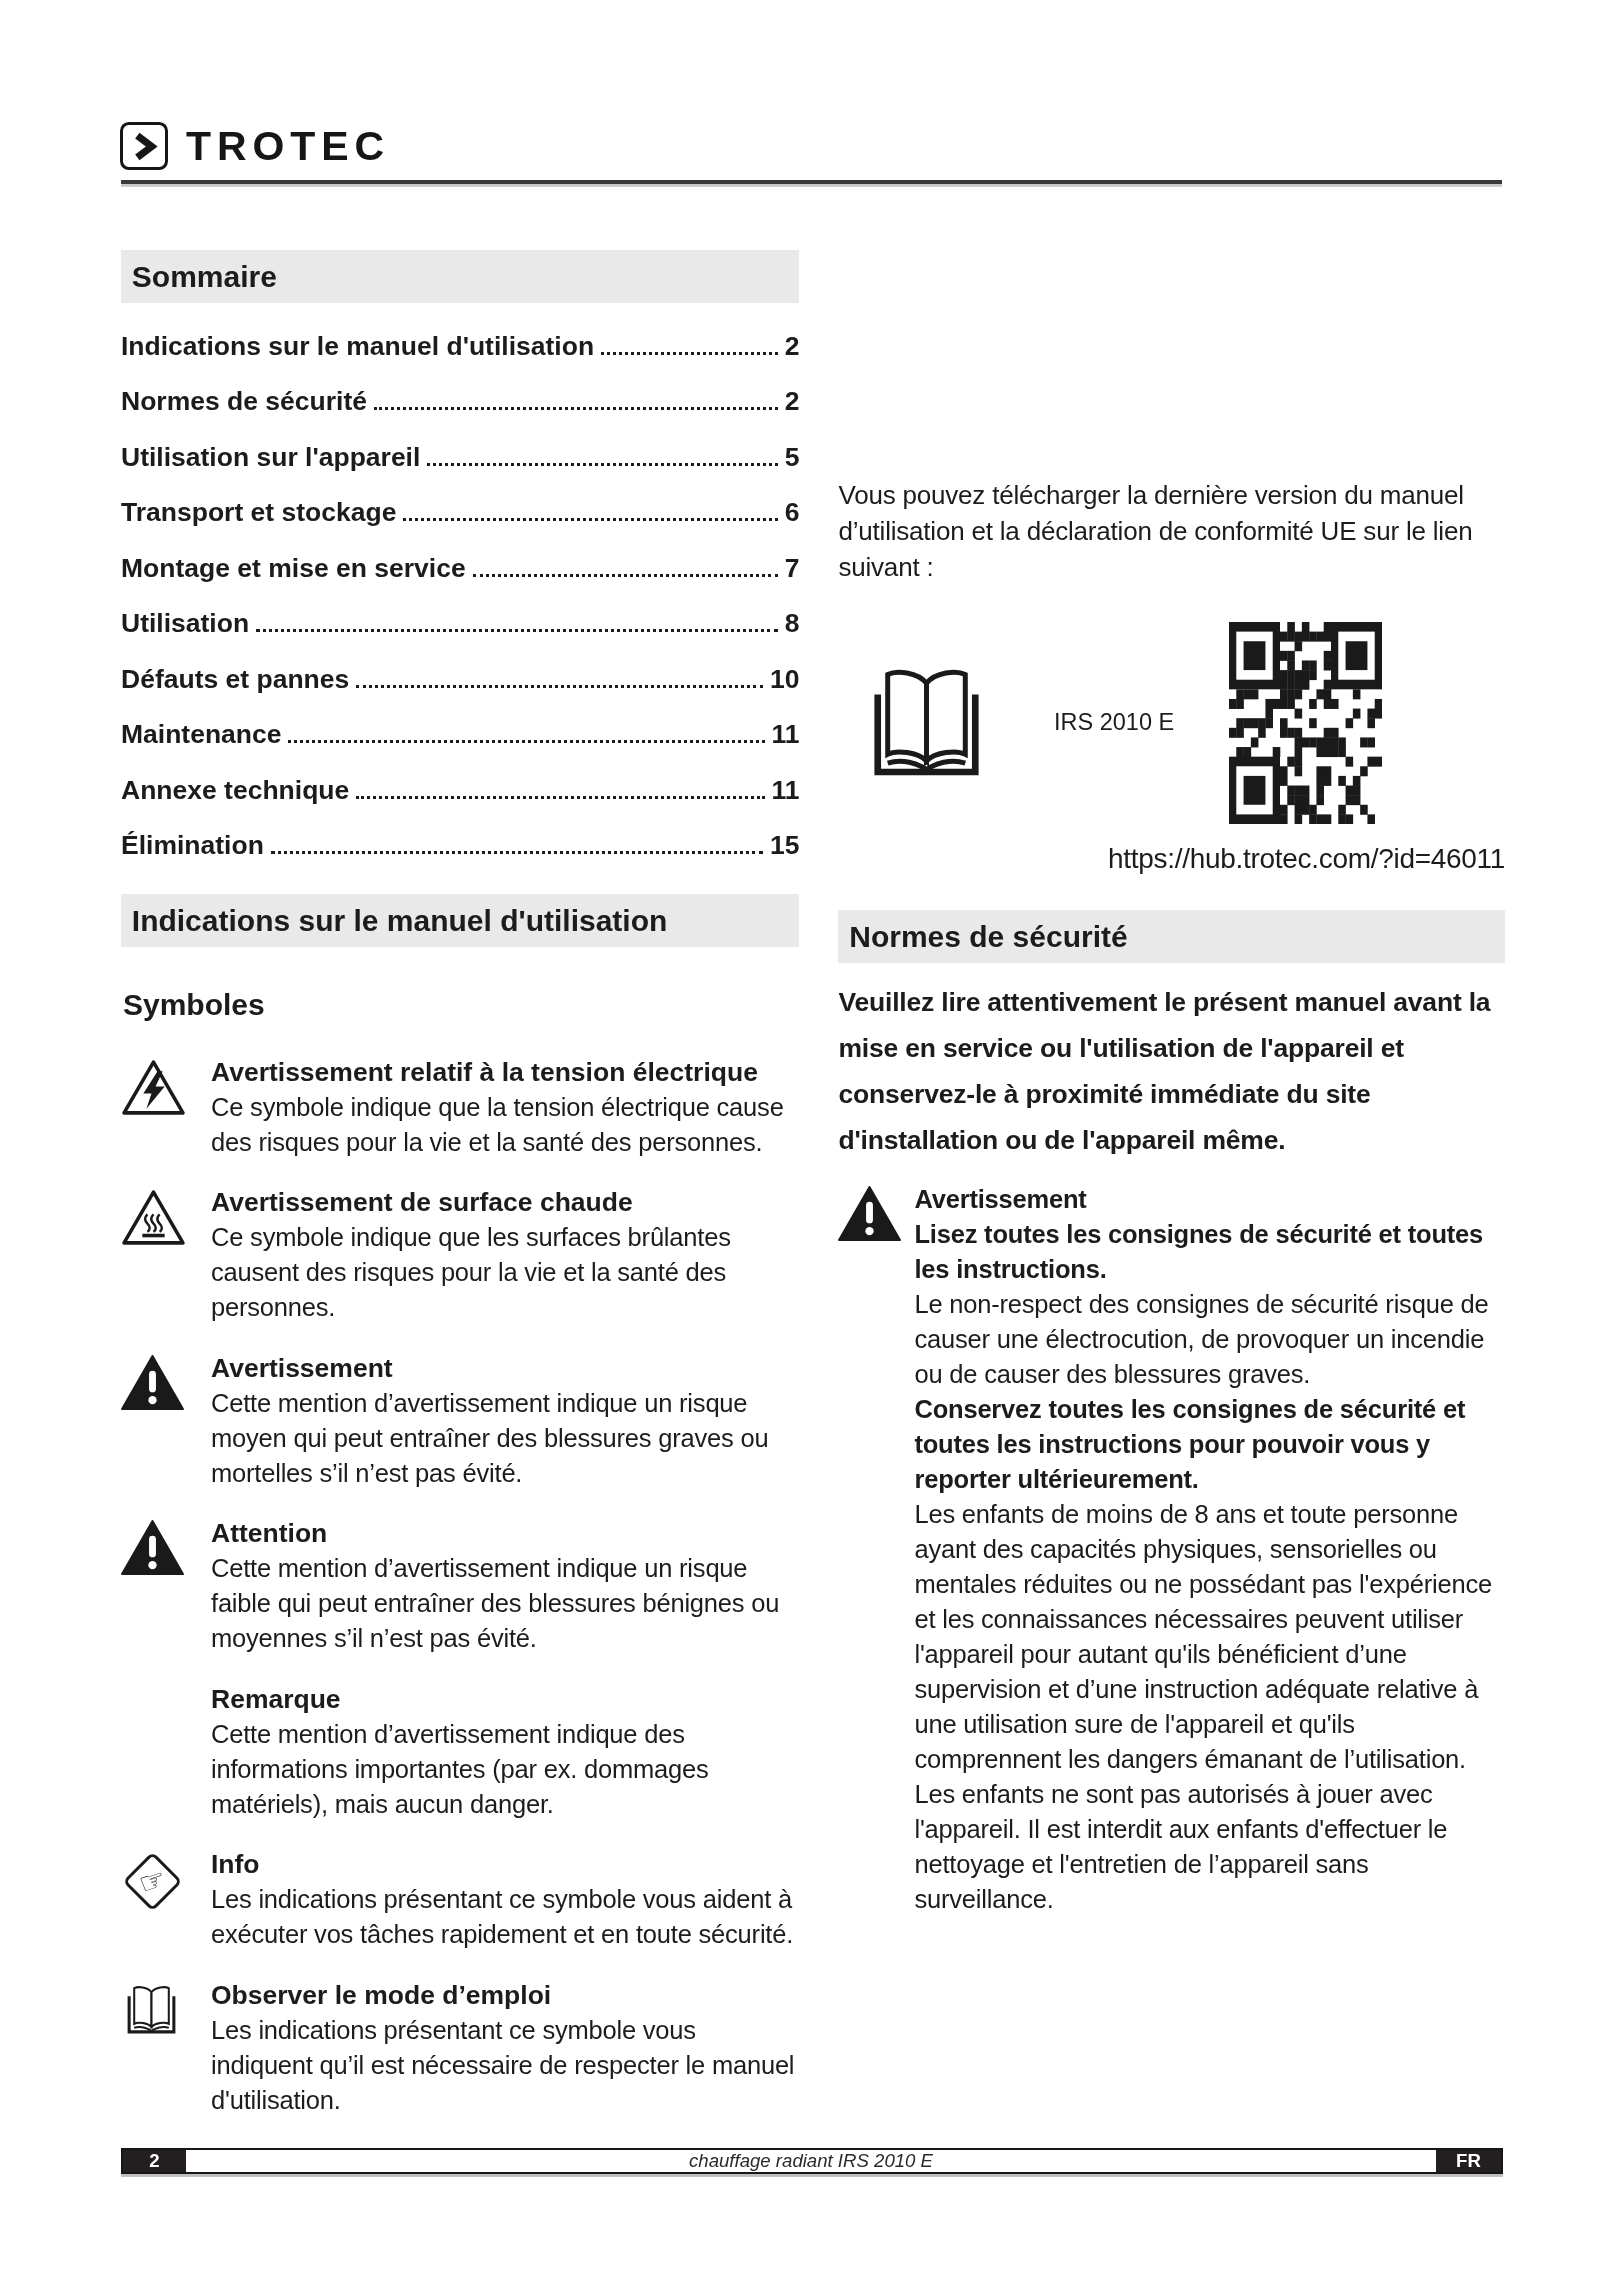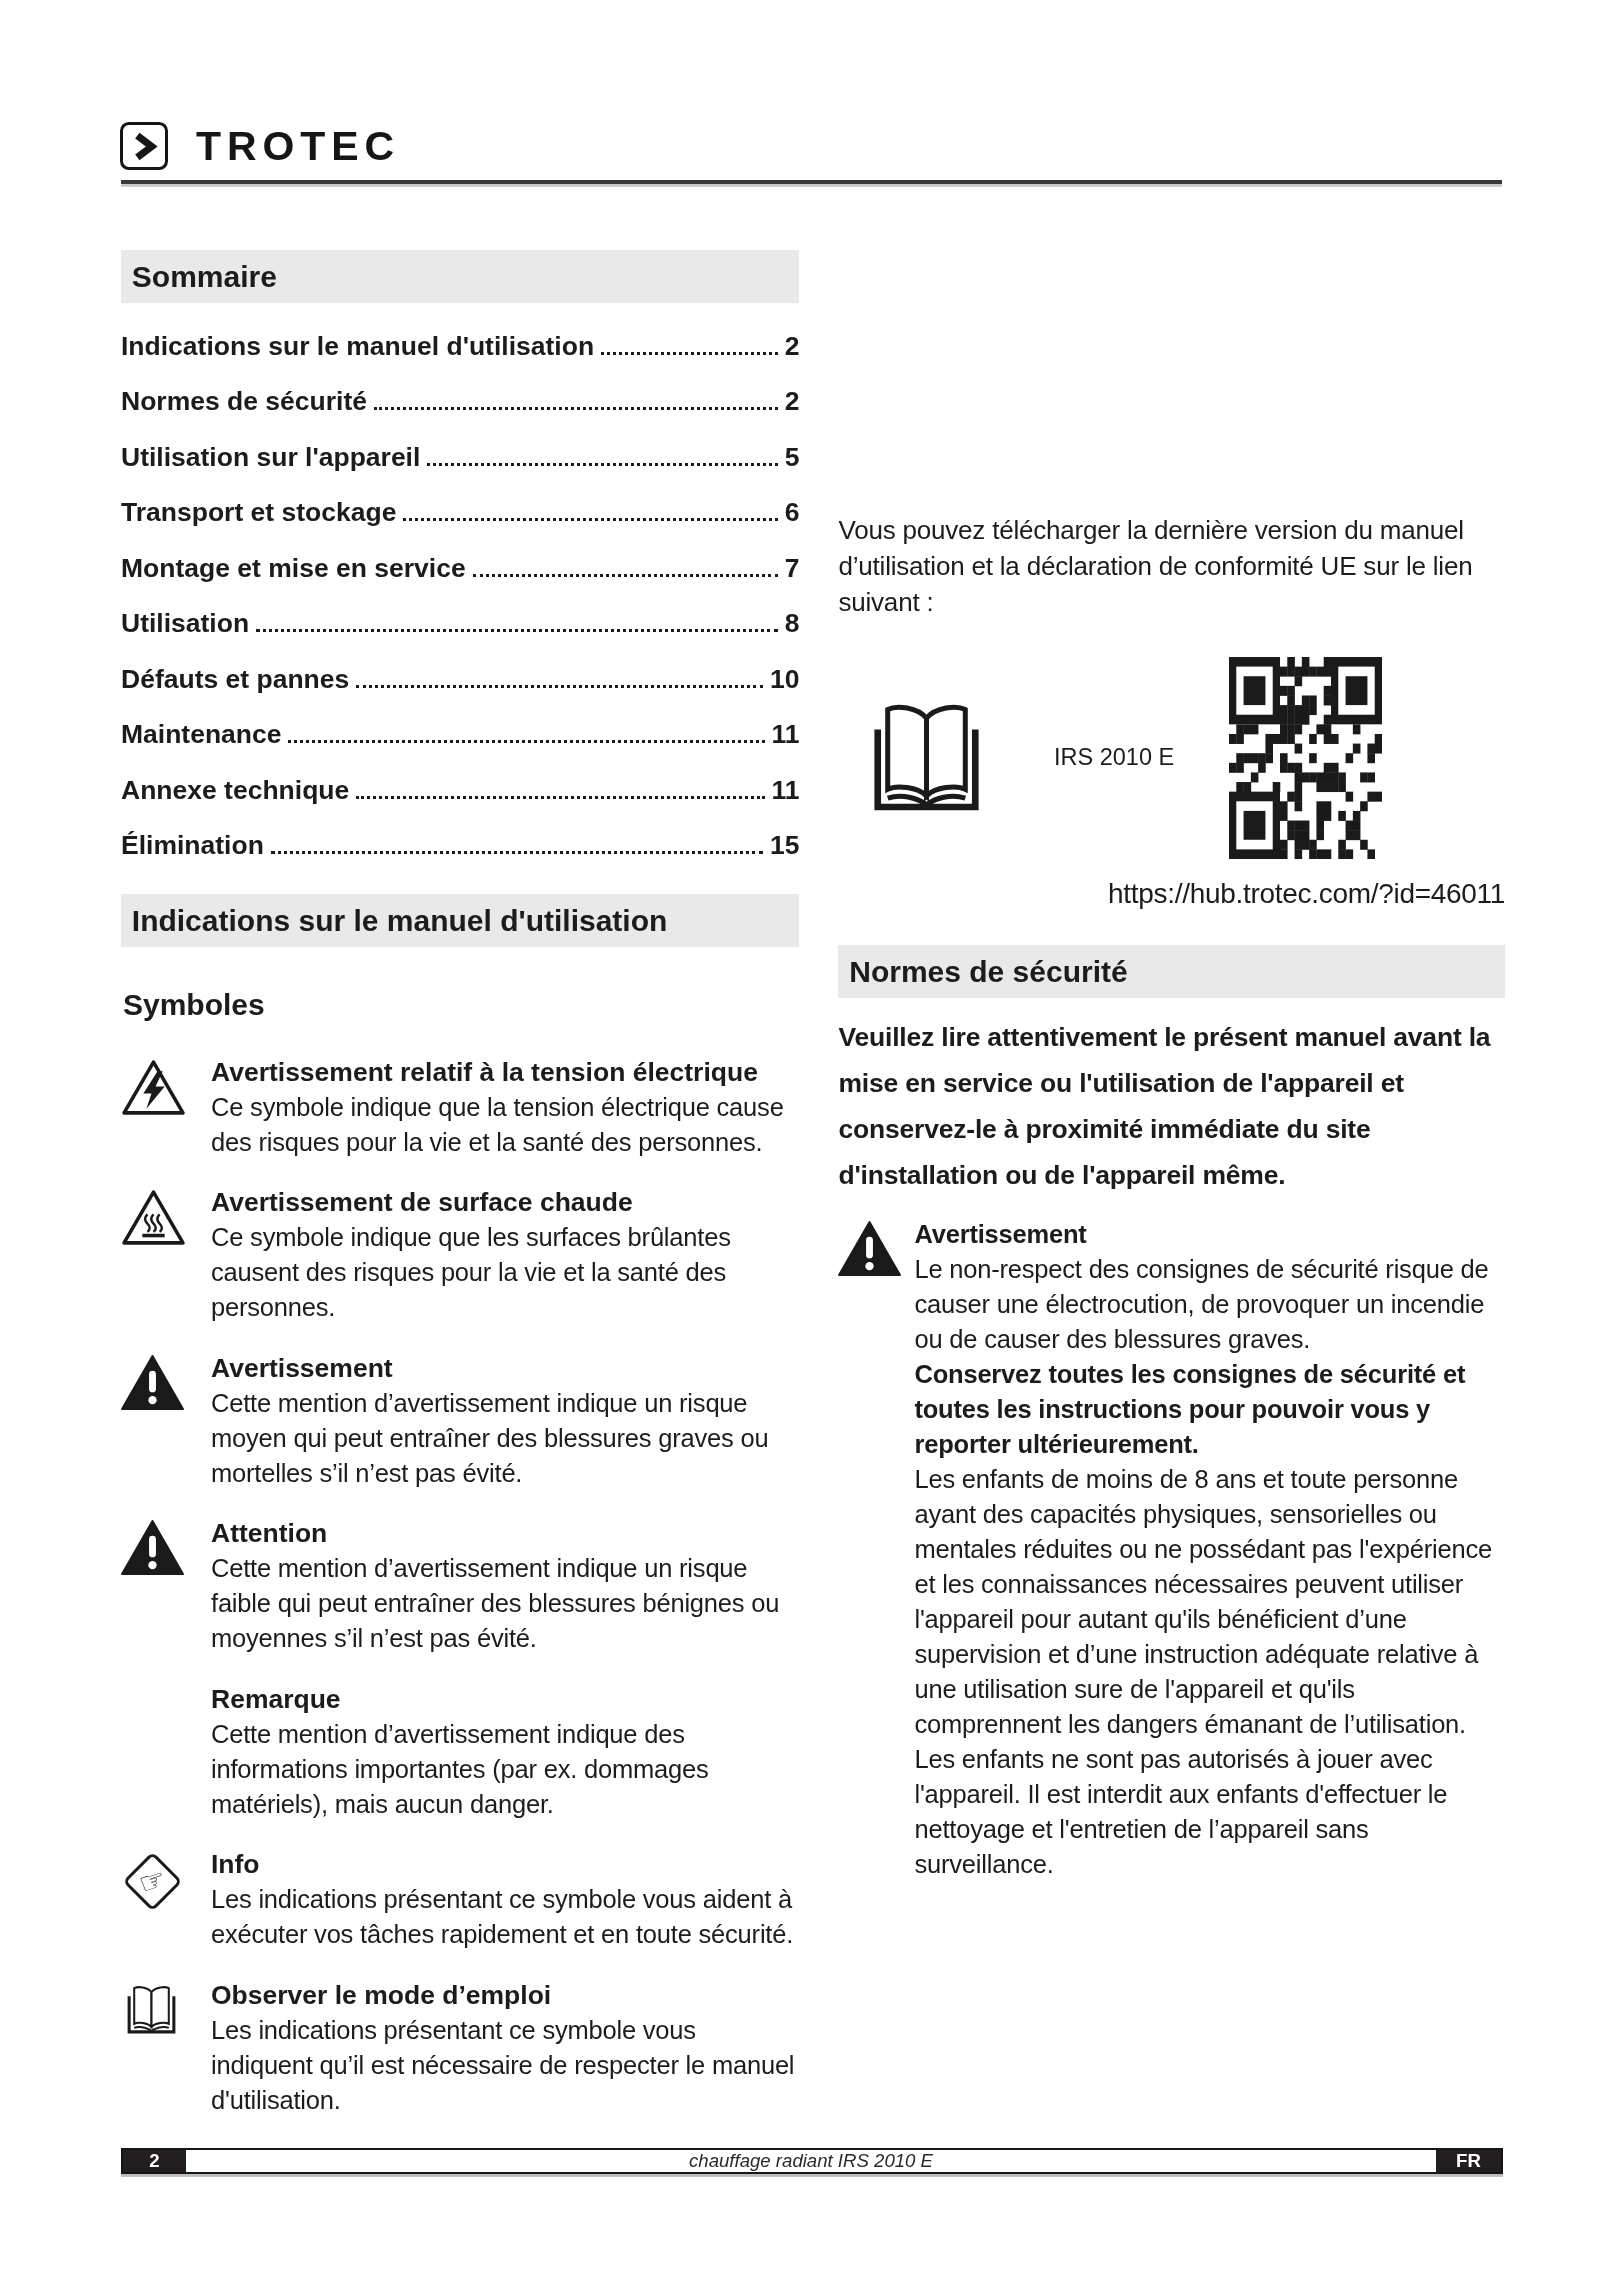--- a/index.html
+++ b/index.html
@@ -1,20 +1,20 @@
 <!DOCTYPE html>
 <html><head>
 <meta charset="utf-8">
 <style>
   * { margin:0; padding:0; box-sizing:border-box; }
   html,body { width:1621px; height:2293px; background:#ffffff; font-family:"Liberation Sans", sans-serif; color:#1c1c1c; }
   .page { position:absolute; inset:0; overflow:hidden; background:#fff; }
 
   
-  .logo { position:absolute; left:120px; top:122px; display:flex; align-items:center; gap:28px; }
+  .logo { position:absolute; left:120px; top:122px; display:flex; align-items:center; gap:18px; }
   .logo-box { width:48px; height:48px; border:3.4px solid #161616; border-radius:8.8px; display:flex; align-items:center; justify-content:center; background:#fff; }
   .logo-text { font-size:41px; font-weight:900; letter-spacing:5.9px; color:#161616; }
   .header-rule { position:absolute; left:121px; right:119px; top:180px; height:3.9px; background:#3a3a3a; box-shadow:0 2.9px 0 #c9c9c9; }
 
   
   .cols { position:absolute; left:121px; top:250px; width:1384px; display:flex; gap:39px;align-items:center; }
   .col-left  { width:686px; }
   .col-right { width:674px; }
 
   .section-bar { background:#e9e9e9; font-size:30px; font-weight:bold; padding:8.8px 3.9px 8.8px 10.8px; line-height:35px; }
@@ -394,20 +394,21 @@
       <div class="warn-block">
         <div class="warn-icon">
           <svg width="63" height="57" viewBox="0 0 64 58">
               <path d="M32 2 L63 56 H1 Z" fill="#1a1a1a" stroke="#1a1a1a" stroke-width="2" stroke-linejoin="round"></path>
               <rect x="28.5" y="17" width="7" height="22" rx="3.5" fill="#fff"></rect>
               <circle cx="32" cy="47" r="4.2" fill="#fff"></circle>
             </svg>
         </div>
         <div class="warn-text">
           <div class="bold">Avertissement</div>
+          <div class="bold">Lisez toutes les consignes de sécurité et toutes les instructions.</div>
           <div>Le non-respect des consignes de sécurité risque de causer une électrocution, de provoquer un incendie ou de causer des blessures graves.</div>
           <div class="bold">Conservez toutes les consignes de sécurité et toutes les instructions pour pouvoir vous y reporter ultérieurement.</div>
           <div>Les enfants de moins de 8 ans et toute personne ayant des capacités physiques, sensorielles ou mentales réduites ou ne possédant pas l'expérience et les connaissances nécessaires peuvent utiliser l'appareil pour autant qu'ils bénéficient d’une supervision et d’une instruction adéquate relative à une utilisation sure de l'appareil et qu'ils comprennent les dangers émanant de l’utilisation.</div>
           <div>Les enfants ne sont pas autorisés à jouer avec l'appareil. Il est interdit aux enfants d'effectuer le nettoyage et l'entretien de l’appareil sans surveillance.</div>
         </div>
       </div>
     </div>
   </div>
 
   <div class="footer-bar">

